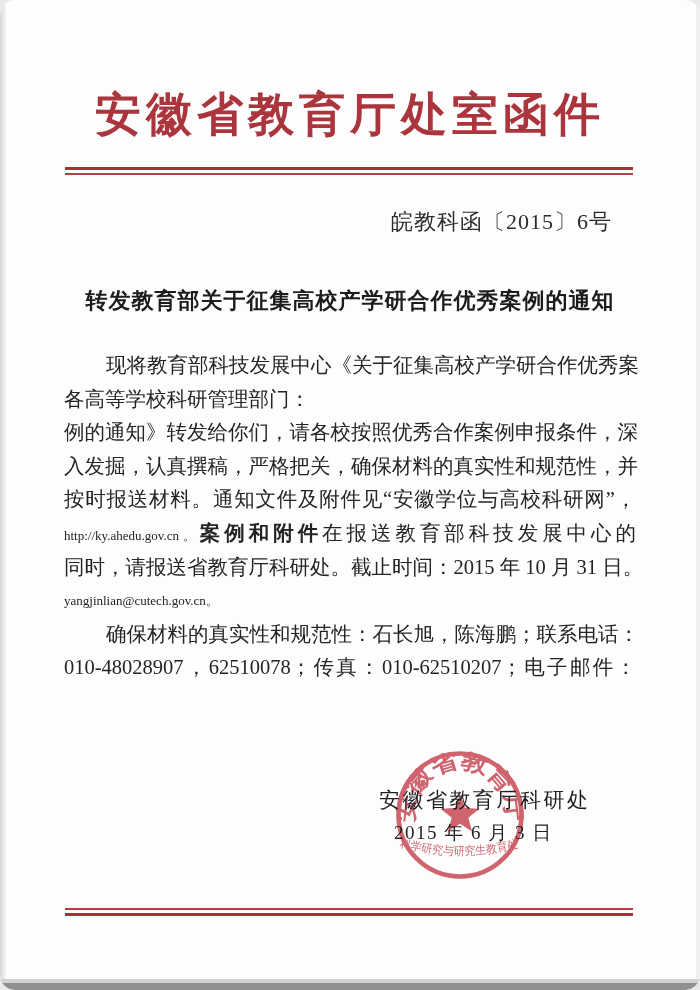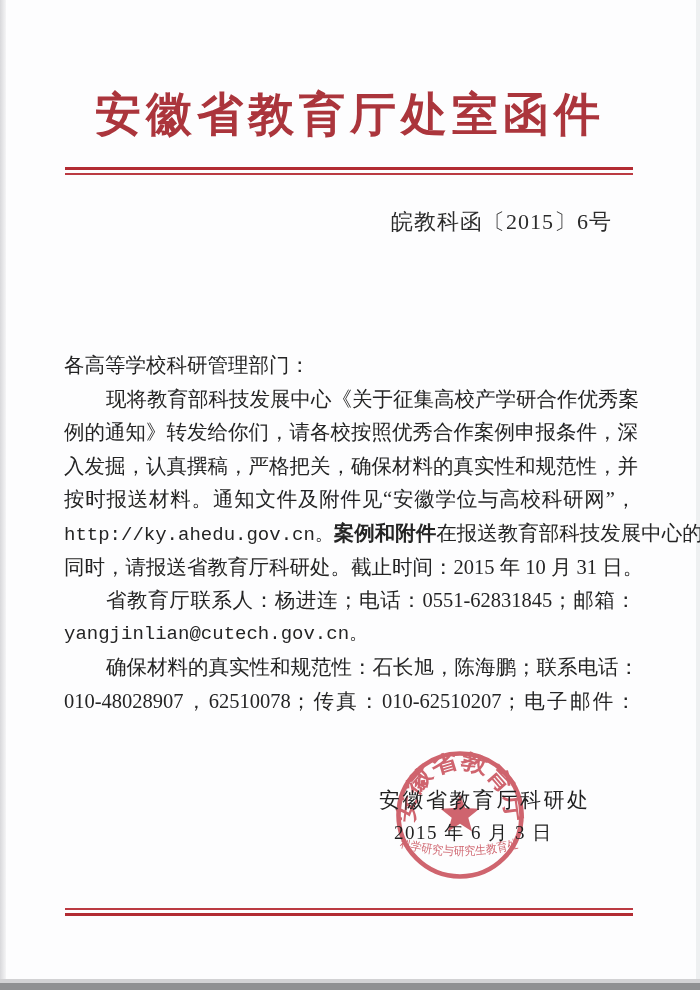--- a/index.html
+++ b/index.html
@@ -1,17 +1,17 @@
 <!DOCTYPE html>
 <html><head>
 <meta charset="utf-8">
 <style>
   html,body{margin:0;padding:0;}
   body{width:700px;height:990px;background:#e9e9ec;font-family:"Liberation Serif","DejaVu Serif",serif;}
-  #canvas{position:relative;width:700px;height:990px;background:#fdfdfe;overflow:hidden;}
+  #canvas{position:relative;width:700px;height:990px;background:#fdfdfe;overflow:hidden;border-radius:15px;}
   
   .edge-left{position:absolute;left:0;top:0;bottom:8px;width:6px;background:linear-gradient(to right,#d8d8db,#f5f5f6);}
   .edge-right{position:absolute;right:0;top:0;bottom:8px;width:4px;background:#eef0f1;}
   .edge-bottom{position:absolute;left:0;right:0;bottom:0;height:7px;background:#8f9092;}
   .edge-bottom-soft{position:absolute;left:0;right:0;bottom:7px;height:4px;background:#d2d2d4;}
 
   
   .org-title{position:absolute;top:84px;left:0;width:100%;text-align:center;
     font-size:46px;font-weight:bold;color:#ab353c;letter-spacing:5px;white-space:nowrap;}
   .head-rule-thick{position:absolute;top:167px;left:65px;width:568px;height:3px;background:#b22b33;}
@@ -21,21 +21,21 @@
 
   .subject{position:absolute;top:286px;left:0;width:100%;text-align:center;
     font-size:22px;font-weight:bold;color:#1c1c1c;letter-spacing:1px;}
 
   
   .body-block{position:absolute;top:349px;left:64px;width:572px;color:#242424;
     font-size:20.5px;}
   .line{height:33.6px;line-height:33.6px;white-space:nowrap;text-align:justify;text-align-last:justify;}
   .line.leftal{text-align:left;text-align-last:left;}
   .line.indent{text-indent:2.05em;}
-  .latin{font-family:Liberation Mono, monospace;font-size:19px;}
+  .latin{font-family:Liberation Serif, serif;font-size:13px;}
   .bold-seg{font-weight:bold;}
 
   
   .sig-dept{position:absolute;top:786px;left:379px;font-size:21px;color:#1f1f1f;letter-spacing:2.5px;z-index:3;white-space:nowrap;}
   .sig-date{position:absolute;top:820px;left:394px;font-size:19px;color:#1f1f1f;letter-spacing:1.5px;z-index:3;white-space:nowrap;}
 
   
   .seal{position:absolute;left:378px;top:733px;width:164px;height:164px;z-index:2;opacity:0.82;}
 
   
@@ -51,30 +51,30 @@
   <div class="edge-right"></div>
   <div class="edge-bottom-soft"></div>
   <div class="edge-bottom"></div>
 
   <div class="org-title">安徽省教育厅处室函件</div>
   <div class="head-rule-thick"></div>
   <div class="head-rule-thin"></div>
 
   <div class="doc-number">皖教科函〔2015〕6号</div>
 
+  <div class="subject">转发教育部关于征集高校产学研合作优秀案例的通知</div>
 
   <div class="body-block">
+    <div class="line indent">现将教育部科技发展中心《关于征集高校产学研合作优秀案</div>
     <div class="line leftal">各高等学校科研管理部门：</div>
-    <div class="line indent">现将教育部科技发展中心《关于征集高校产学研合作优秀案</div>
     <div class="line">例的通知》转发给你们，请各校按照优秀合作案例申报条件，深</div>
     <div class="line">入发掘，认真撰稿，严格把关，确保材料的真实性和规范性，并</div>
     <div class="line">按时报送材料。通知文件及附件见“安徽学位与高校科研网”，</div>
     <div class="line"><span class="latin">http://ky.ahedu.gov.cn。</span><span class="bold-seg">案例和附件</span><span>在报送教育部科技发展中心的</span></div>
     <div class="line">同时，请报送省教育厅科研处。截止时间：2015 年 10 月 31 日。</div>
-    <div class="line indent">省教育厅联系人：杨进连；电话：0551-62831845；邮箱：</div>
     <div class="line leftal latin">yangjinlian@cutech.gov.cn。</div>
     <div class="line indent">确保材料的真实性和规范性：石长旭，陈海鹏；联系电话：</div>
     <div class="line">010-48028907，62510078；传真：010-62510207；电子邮件：</div>
   </div>
 
   <svg class="seal" viewBox="0 0 160 160" xmlns="http://www.w3.org/2000/svg">
     <defs>
       <path id="sealTopArc" d="M 35.7 87.8 A 45 45 0 1 1 124.3 87.8" fill="none"></path>
       <path id="sealBottomArc" d="M 18 110 Q 80 128 142 110" fill="none"></path>
     </defs>

